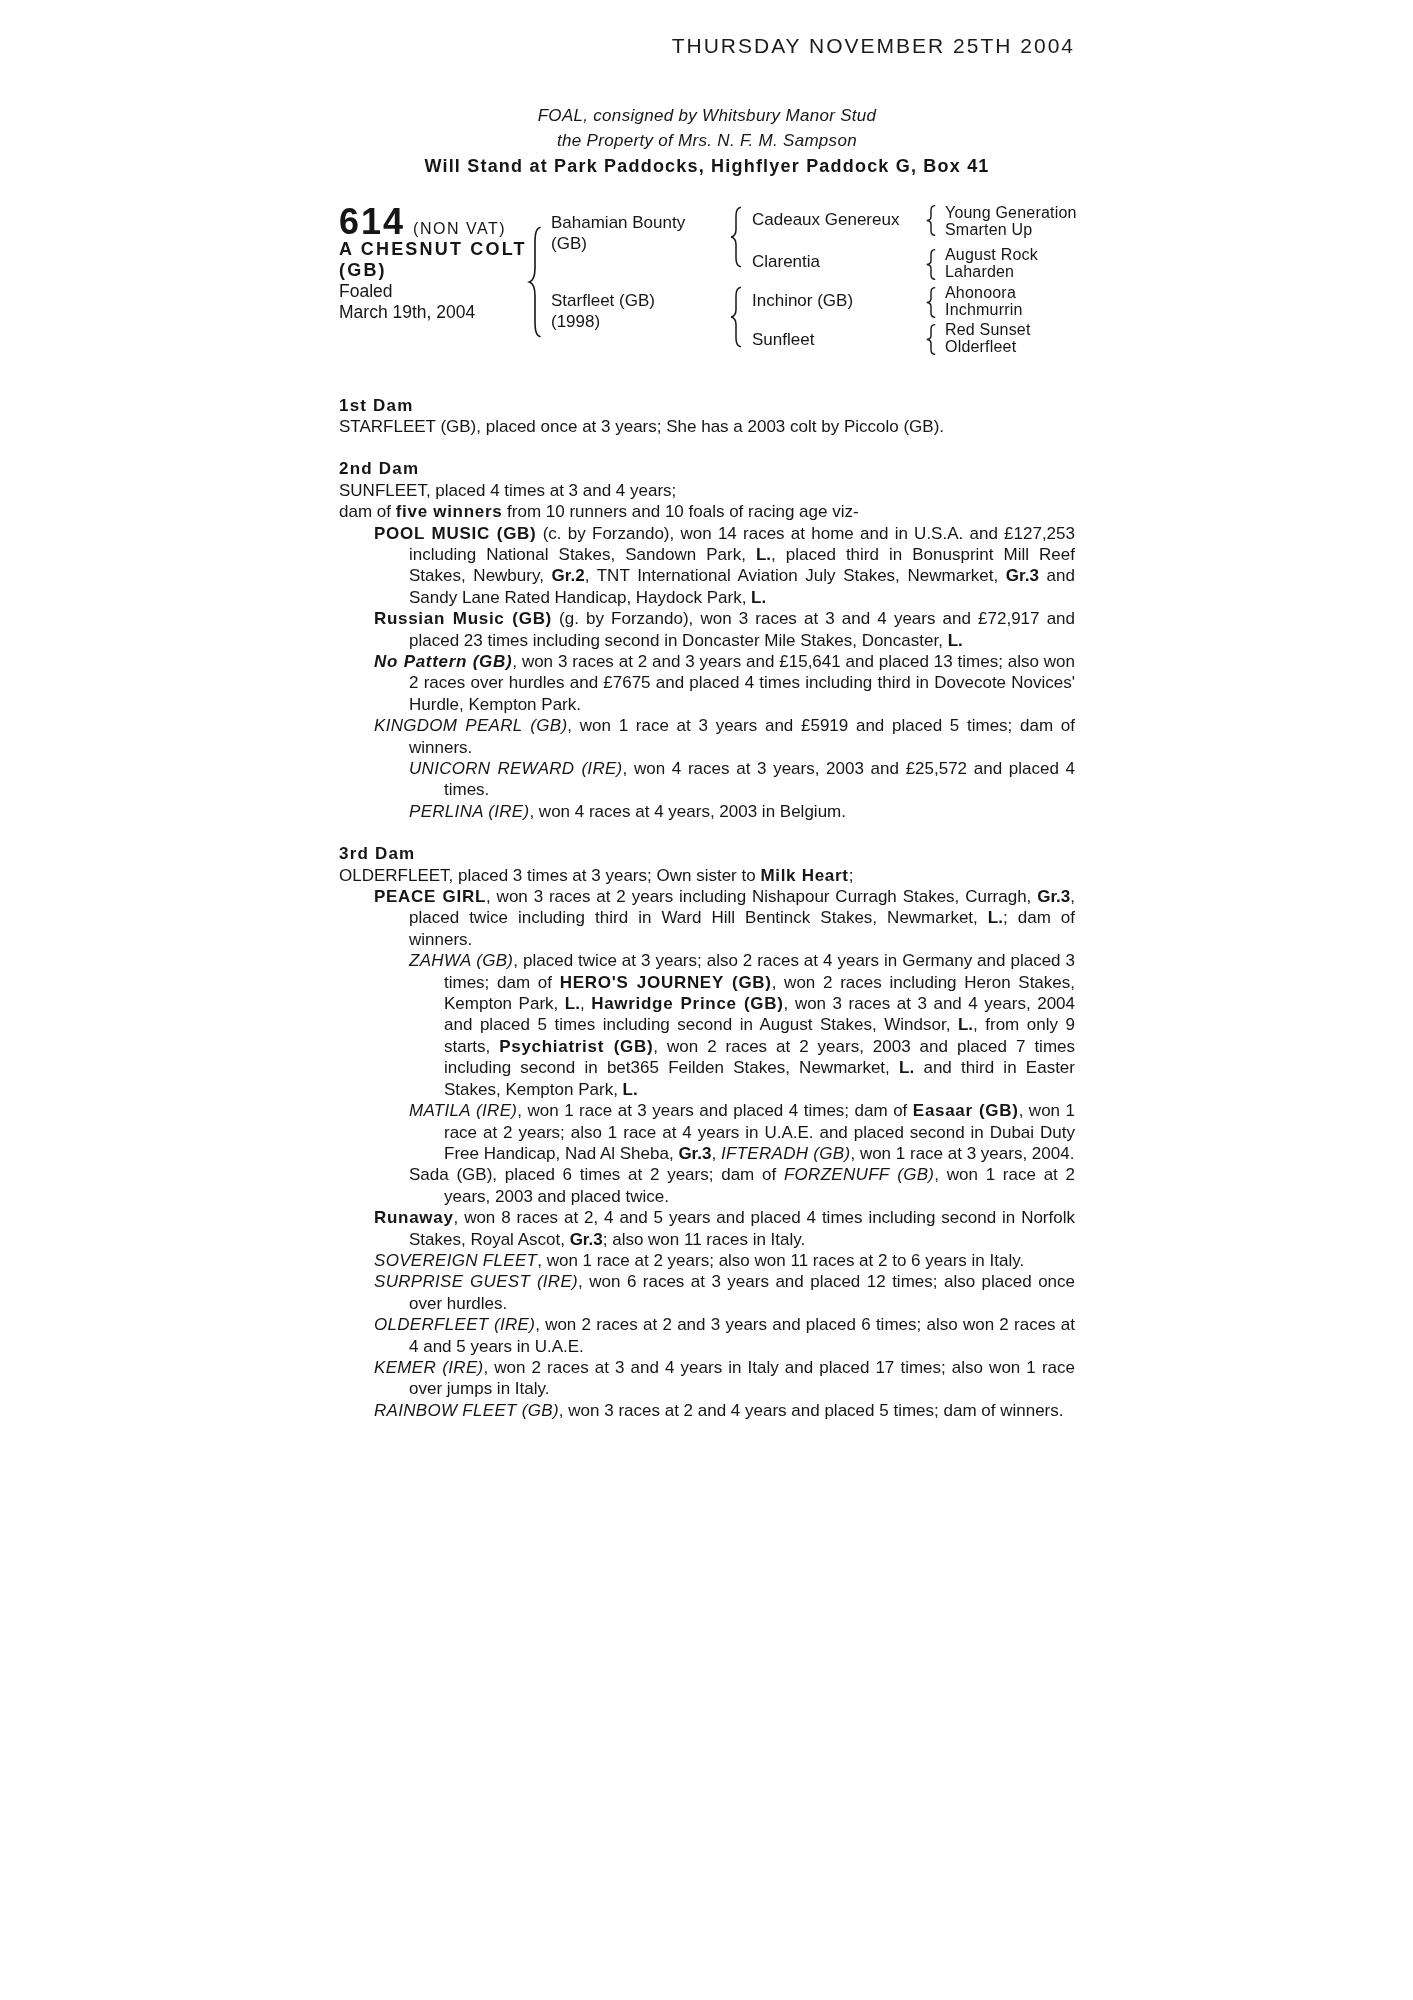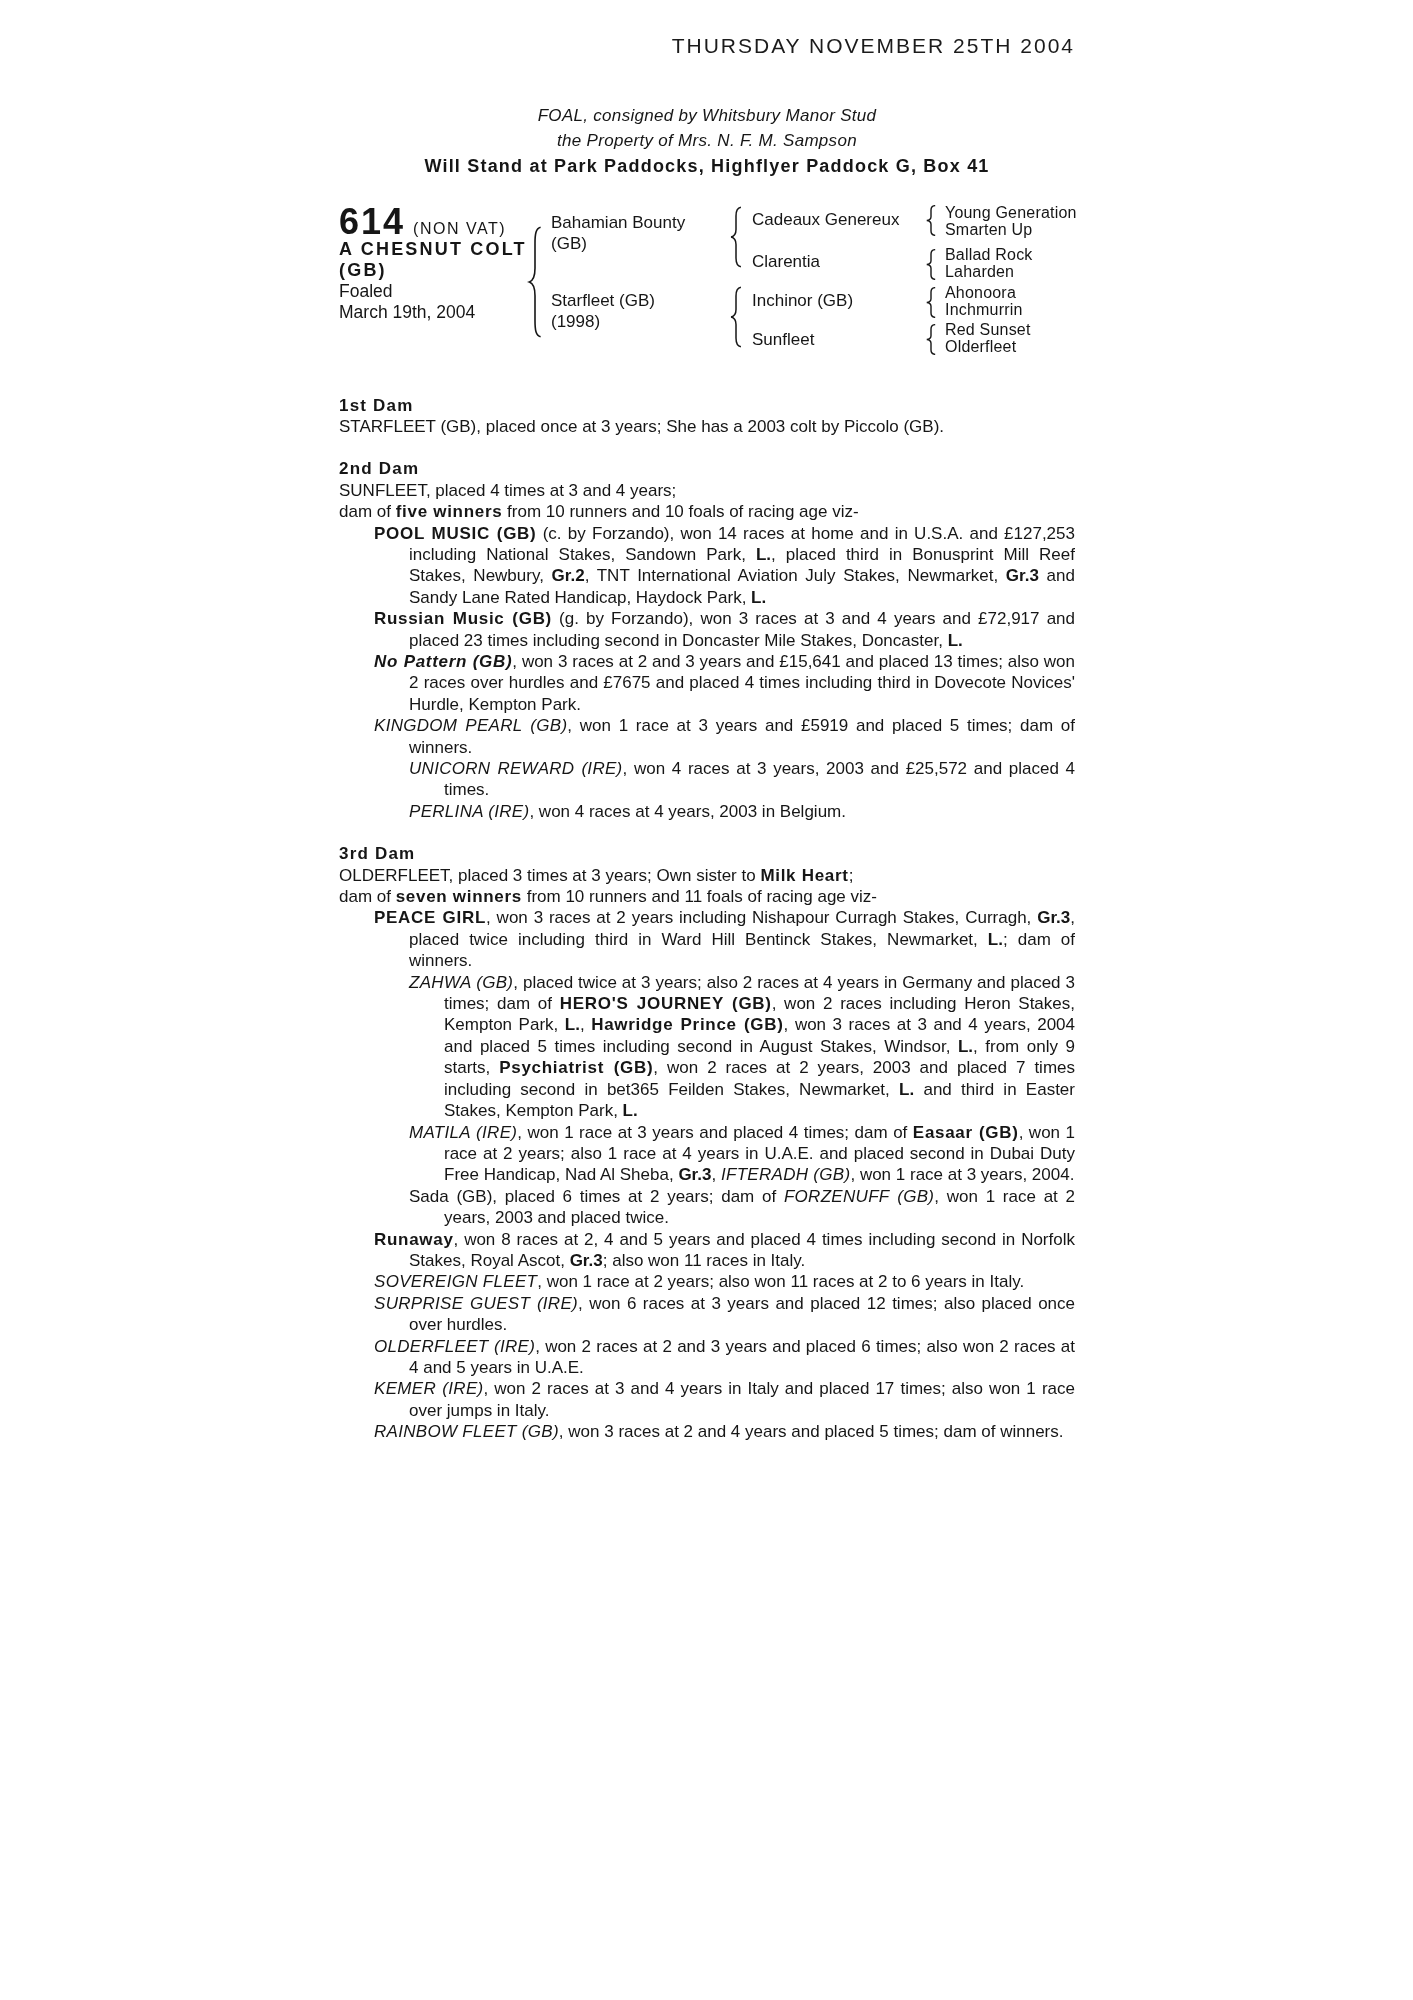--- a/index.html
+++ b/index.html
@@ -119,21 +119,21 @@
         <svg width="12" height="31" viewBox="0 0 20 100" preserveAspectRatio="none">
             <path d="M 17 2 C 11 3 10 8 10 16 L 10 38 C 10 46 7 49 3 50 C 7 51 10 54 10 62 L 10 84 C 10 92 11 97 17 98" fill="none" stroke="#161616" stroke-width="1.4" vector-effect="non-scaling-stroke"></path>
           </svg>
       </div>
 
       <div class="abs ggpair" style="left:606px;top:5px;">
         <div>Young Generation</div>
         <div>Smarten Up</div>
       </div>
       <div class="abs ggpair" style="left:606px;top:47px;">
-        <div>Ballad Rock</div>
+        <div>August Rock</div>
         <div>Laharden</div>
       </div>
       <div class="abs ggpair" style="left:606px;top:85px;">
         <div>Ahonoora</div>
         <div>Inchmurrin</div>
       </div>
       <div class="abs ggpair" style="left:606px;top:122px;">
         <div>Red Sunset</div>
         <div>Olderfleet</div>
       </div>
@@ -146,21 +146,20 @@
         <p class="para ind0"><span>SUNFLEET, placed 4 times at 3 and 4 years;</span></p>
         <p class="para ind0"><span>dam of </span><span class="sbs">five winners</span><span> from 10 runners and 10 foals of racing age viz-</span></p>
         <p class="para ind1"><span class="sbs">POOL MUSIC (GB)</span><span> (c. by Forzando), won 14 races at home and in U.S.A. and £127,253 including National Stakes, Sandown Park, </span><span class="sb">L.</span><span>, placed third in Bonusprint Mill Reef Stakes, Newbury, </span><span class="sb">Gr.2</span><span>, TNT International Aviation July Stakes, Newmarket, </span><span class="sb">Gr.3</span><span> and Sandy Lane Rated Handicap, Haydock Park, </span><span class="sb">L.</span></p>
         <p class="para ind1"><span class="sbs">Russian Music (GB)</span><span> (g. by Forzando), won 3 races at 3 and 4 years and £72,917 and placed 23 times including second in Doncaster Mile Stakes, Doncaster, </span><span class="sb">L.</span></p>
         <p class="para ind1"><span class="sbis">No Pattern (GB)</span><span>, won 3 races at 2 and 3 years and £15,641 and placed 13 times; also won 2 races over hurdles and £7675 and placed 4 times including third in Dovecote Novices' Hurdle, Kempton Park.</span></p>
         <p class="para ind1"><span class="si">KINGDOM PEARL (GB)</span><span>, won 1 race at 3 years and £5919 and placed 5 times; dam of winners.</span></p>
         <p class="para ind2"><span class="si">UNICORN REWARD (IRE)</span><span>, won 4 races at 3 years, 2003 and £25,572 and placed 4 times.</span></p>
         <p class="para ind2"><span class="si">PERLINA (IRE)</span><span>, won 4 races at 4 years, 2003 in Belgium.</span></p>
         <p class="para ind0 gap hdr"><span class="sb">3rd Dam</span></p>
         <p class="para ind0"><span>OLDERFLEET, placed 3 times at 3 years; Own sister to </span><span class="sbs">Milk Heart</span><span>;</span></p>
-        <p class="para ind0"><span>dam of </span><span class="sbs">seven winners</span><span> from 10 runners and 11 foals of racing age viz-</span></p>
         <p class="para ind1"><span class="sbs">PEACE GIRL</span><span>, won 3 races at 2 years including Nishapour Curragh Stakes, Curragh, </span><span class="sb">Gr.3</span><span>, placed twice including third in Ward Hill Bentinck Stakes, Newmarket, </span><span class="sb">L.</span><span>; dam of winners.</span></p>
         <p class="para ind2"><span class="si">ZAHWA (GB)</span><span>, placed twice at 3 years; also 2 races at 4 years in Germany and placed 3 times; dam of </span><span class="sbs">HERO'S JOURNEY (GB)</span><span>, won 2 races including Heron Stakes, Kempton Park, </span><span class="sb">L.</span><span>, </span><span class="sbs">Hawridge Prince (GB)</span><span>, won 3 races at 3 and 4 years, 2004 and placed 5 times including second in August Stakes, Windsor, </span><span class="sb">L.</span><span>, from only 9 starts, </span><span class="sbs">Psychiatrist (GB)</span><span>, won 2 races at 2 years, 2003 and placed 7 times including second in bet365 Feilden Stakes, Newmarket, </span><span class="sb">L.</span><span> and third in Easter Stakes, Kempton Park, </span><span class="sb">L.</span></p>
         <p class="para ind2"><span class="si">MATILA (IRE)</span><span>, won 1 race at 3 years and placed 4 times; dam of </span><span class="sbs">Easaar (GB)</span><span>, won 1 race at 2 years; also 1 race at 4 years in U.A.E. and placed second in Dubai Duty Free Handicap, Nad Al Sheba, </span><span class="sb">Gr.3</span><span>, </span><span class="si">IFTERADH (GB)</span><span>, won 1 race at 3 years, 2004.</span></p>
         <p class="para ind2"><span>Sada (GB), placed 6 times at 2 years; dam of </span><span class="si">FORZENUFF (GB)</span><span>, won 1 race at 2 years, 2003 and placed twice.</span></p>
         <p class="para ind1"><span class="sbs">Runaway</span><span>, won 8 races at 2, 4 and 5 years and placed 4 times including second in Norfolk Stakes, Royal Ascot, </span><span class="sb">Gr.3</span><span>; also won 11 races in Italy.</span></p>
         <p class="para ind1"><span class="si">SOVEREIGN FLEET</span><span>, won 1 race at 2 years; also won 11 races at 2 to 6 years in Italy.</span></p>
         <p class="para ind1"><span class="si">SURPRISE GUEST (IRE)</span><span>, won 6 races at 3 years and placed 12 times; also placed once over hurdles.</span></p>
         <p class="para ind1"><span class="si">OLDERFLEET (IRE)</span><span>, won 2 races at 2 and 3 years and placed 6 times; also won 2 races at 4 and 5 years in U.A.E.</span></p>
         <p class="para ind1"><span class="si">KEMER (IRE)</span><span>, won 2 races at 3 and 4 years in Italy and placed 17 times; also won 1 race over jumps in Italy.</span></p>
         <p class="para ind1"><span class="si">RAINBOW FLEET (GB)</span><span>, won 3 races at 2 and 4 years and placed 5 times; dam of winners.</span></p>

